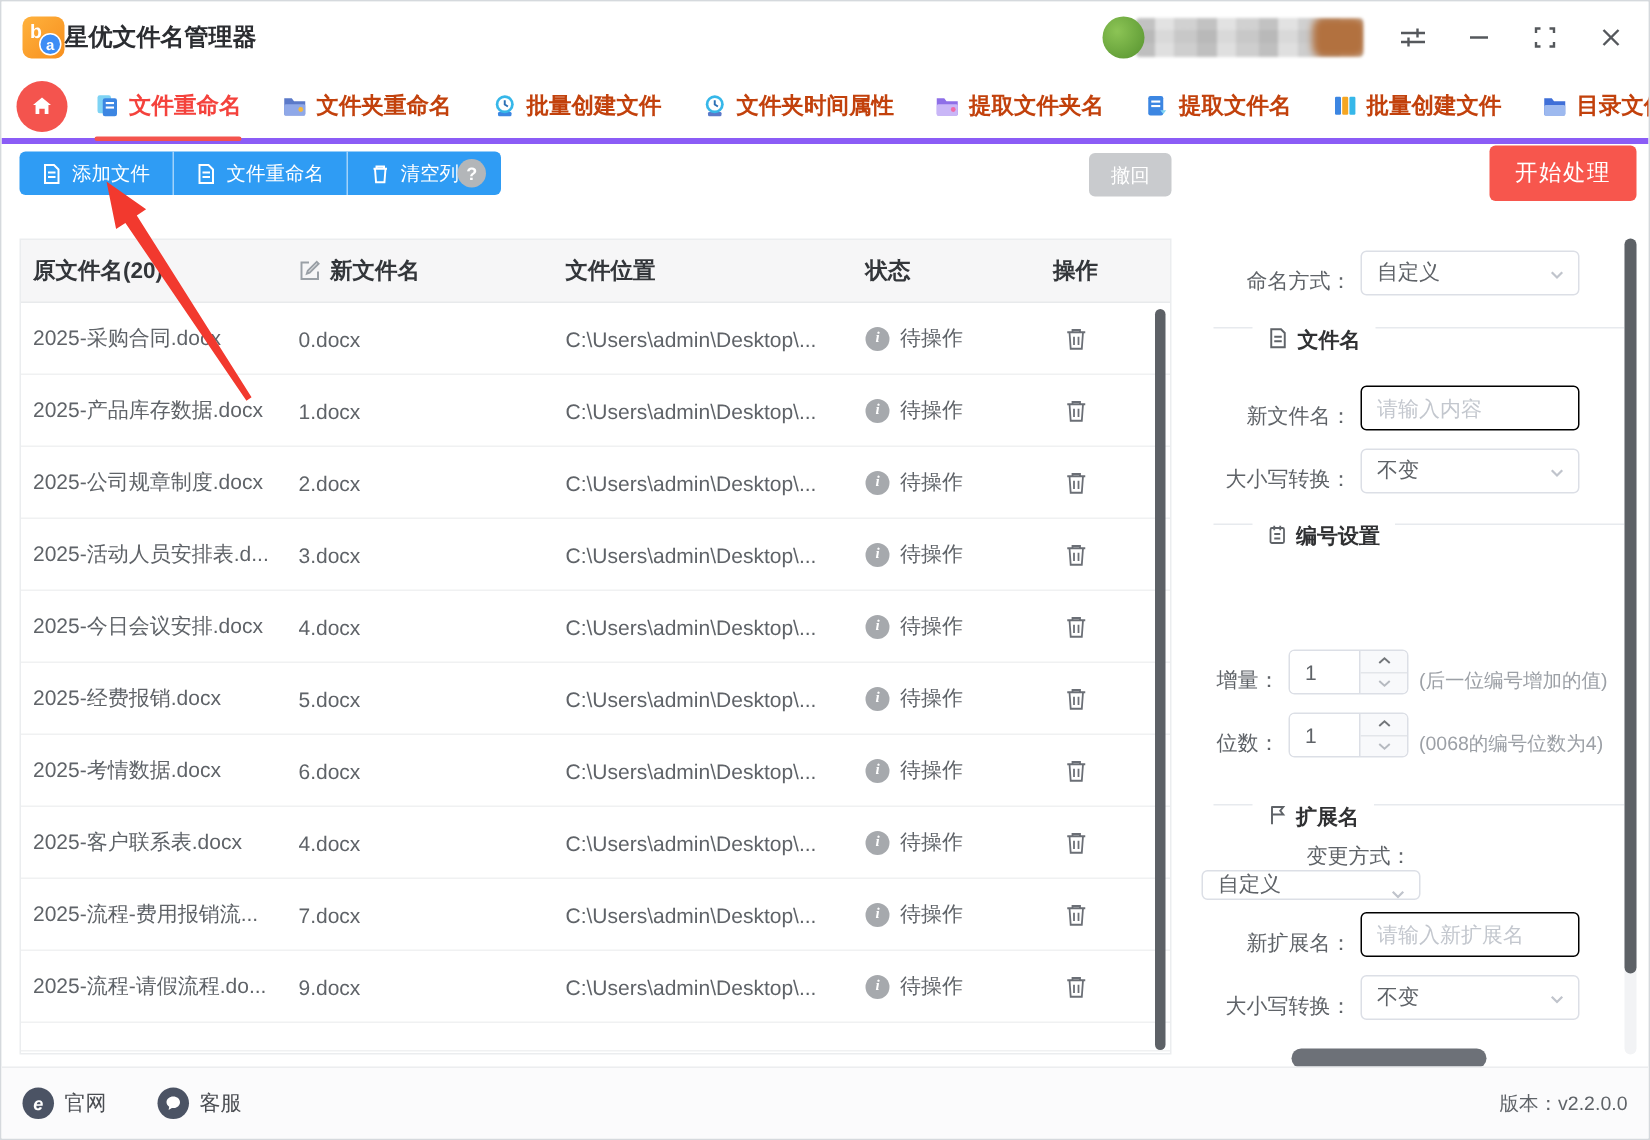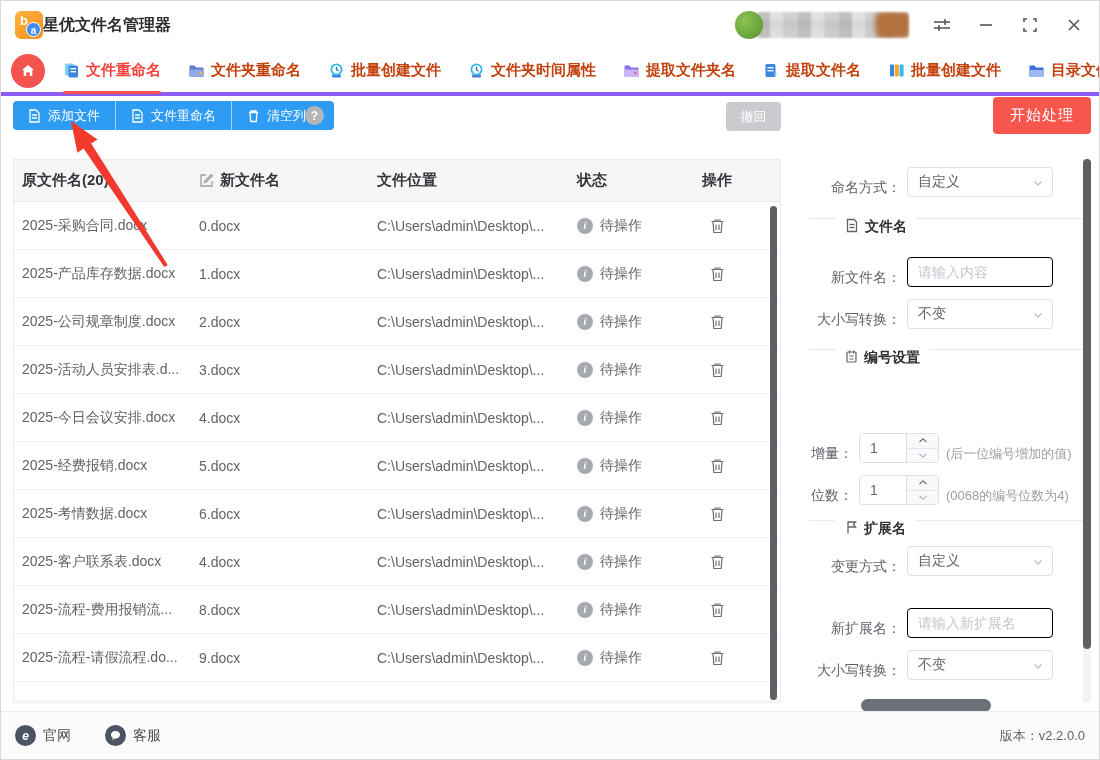--- a/index.html
+++ b/index.html
@@ -397,21 +397,21 @@
       <span class="c-act">
         <button class="trashbtn">
           <svg width="17" height="18" viewBox="0 0 17 18" fill="none" stroke="#6b6f76" stroke-width="1.2">
                 <path d="M2.5 4.5h12M6 4.5V3h5v1.5M4 4.5l.8 11h7.4l.8-11M7 7.5v5.5M10 7.5v5.5"></path>
               </svg>
         </button>
       </span>
     </div>
         <div class="trow">
       <span class="c-orig cell-orig">2025-流程-费用报销流...</span>
-      <span class="c-new cell-new">8.docx</span>
+      <span class="c-new cell-new">7.docx</span>
       <span class="c-loc cell-loc">C:\Users\admin\Desktop\...</span>
       <span class="c-stat">
             <span class="infoic">i</span>
             <span class="cell-stat">待操作</span>
           </span>
       <span class="c-act">
         <button class="trashbtn">
           <svg width="17" height="18" viewBox="0 0 17 18" fill="none" stroke="#6b6f76" stroke-width="1.2">
                 <path d="M2.5 4.5h12M6 4.5V3h5v1.5M4 4.5l.8 11h7.4l.8-11M7 7.5v5.5M10 7.5v5.5"></path>
               </svg>
@@ -530,33 +530,33 @@
           <button>
               <svg width="10" height="7" viewBox="0 0 10 7" fill="none" stroke="#b6bac0" stroke-width="1.3">
                 <path d="M1.5 2L5 5.2 8.5 2"></path>
               </svg>
             </button>
         </div>
       </div>
       <span class="note">(0068的编号位数为4)</span>
     </div>
 
-    <div class="divider" style="top:364px;">
+    <div class="divider" style="top:380px;">
       <span class="dl"></span>
       <span class="ic">
           <svg width="13" height="15" viewBox="0 0 13 15" fill="none" stroke="#5f6368" stroke-width="1.3">
             <path d="M3 13.5V1.5"></path>
             <path d="M3 2h7.5l-2 2.5 2 2.5H3"></path>
           </svg>
         </span>
       <span>扩展名</span>
       <span class="dr"></span>
     </div>
 
-    <div class="prow" style="top:390px;">
+    <div class="prow" style="top:406px;flex-direction:column;">
       <span class="plabel">变更方式：</span>
       <div class="sel">
         <span>自定义</span>
         <svg class="chev" width="12" height="12" viewBox="0 0 12 12" fill="none" stroke="#c0c4cc" stroke-width="1.5">
             <path d="M2.5 4.5L6 8l3.5-3.5"></path>
           </svg>
       </div>
     </div>
 
     <div class="prow" style="top:452px;">

